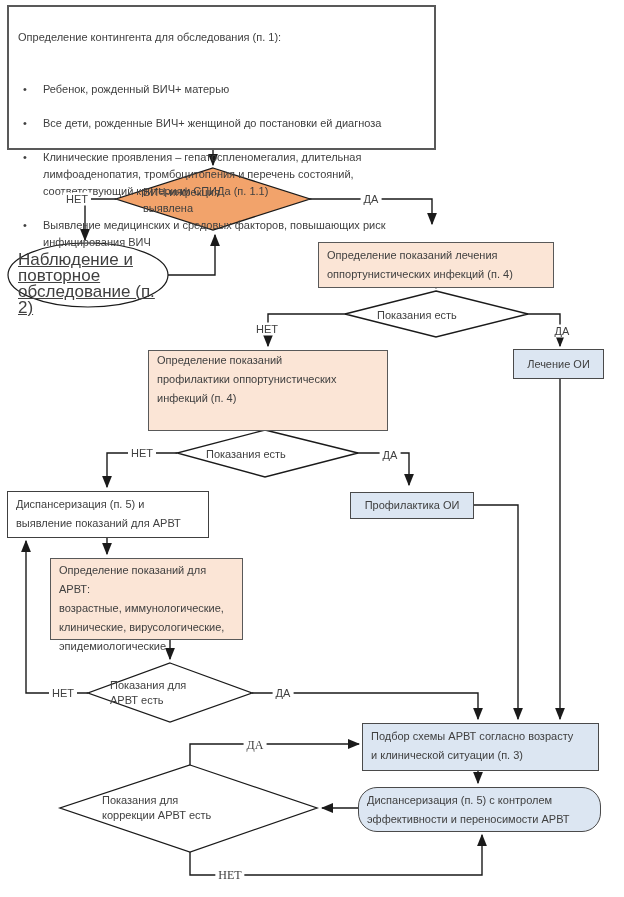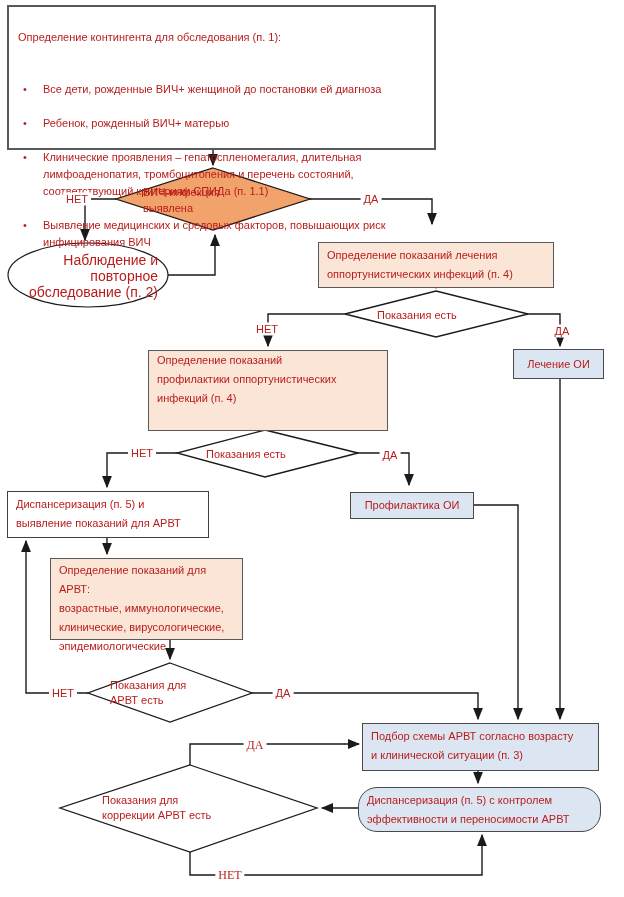--- a/index.html
+++ b/index.html
@@ -1,33 +1,33 @@
 <!DOCTYPE html>
 <html style="--decision-fill: #F2A36B; --process-peach: #FBE5D6; --process-blue: #DCE6F2; --border-dark: #595959; --line: #1a1a1a;"><head>
 <meta charset="utf-8">
 <style>
   html,body{margin:0;padding:0;background:#fff;}
   #canvas{position:relative;width:624px;height:897px;background:#fff;overflow:hidden;
-          font-family:"Liberation Sans",sans-serif;color:#b91c1c;}
+          font-family:"Liberation Sans",sans-serif;color:#404040;}
   #wires{position:absolute;left:0;top:0;z-index:0;}
   .rect{position:absolute;box-sizing:border-box;z-index:2;background:#fff;
         border:1.4px solid #404040;font-size:11px;line-height:19px;
         padding:3px 8px;white-space:pre-line;}
   .topbox{border:2px solid var(--border-dark);font-size:11px;line-height:17px;padding:5px 9px;}
   .topbox .title{white-space:normal;}
   .topbox ul{margin:1px 0 0 0;padding:0;list-style:none;}
   .topbox li{position:relative;padding-left:25px;white-space:normal;}
   .topbox li:before{content:"\2022";position:absolute;left:5px;}
   .peach{background:var(--process-peach);border:1.6px solid var(--border-dark);}
   .blue{background:var(--process-blue);border:1.5px solid #4a4a4a;}
   .cent{display:flex;align-items:center;justify-content:center;text-align:center;padding:0;}
   .dtext{position:absolute;z-index:2;text-align:left;font-size:11px;line-height:15px;
          white-space:pre-line;}
-  .etext{position:absolute;z-index:2;text-align:right;font-size:14px;line-height:16px;
-         white-space:pre-line;}
+  .etext{position:absolute;z-index:2;text-align:left;font-size:17px;line-height:16px;
+         white-space:pre-line;text-decoration:underline;}
   .lbl{position:absolute;z-index:3;background:#fff;padding:0 3px;font-size:11px;line-height:13px;
        transform:translate(-50%,-50%);white-space:nowrap;}
   .lbl.serif{font-family:"Liberation Serif",serif;font-size:12px;}
   polyline,line{stroke:var(--line);stroke-width:1.4;fill:none;}
   .diamond{stroke:var(--line);stroke-width:1.3;fill:#fff;}
   .diamond.orange{fill:var(--decision-fill);}
   .oval{stroke:var(--line);stroke-width:1.2;fill:#fff;}
 </style>
 </head>
 <body>
@@ -65,22 +65,22 @@
     <polygon class="diamond orange" points="213,168 310,199 213,230 116,199"></polygon>
     <polygon class="diamond" points="436,291 528,314 436,337 345,314"></polygon>
     <polygon class="diamond" points="265,430 358,453 265,477 177,453"></polygon>
     <polygon class="diamond" points="170,663 252,693 170,722 88,693"></polygon>
     <polygon class="diamond" points="190,765 317,808 190,852 60,808"></polygon>
   </svg>
 
   <div class="rect topbox" style="left:7px;top:5px;width:429px;height:145px;">
     <div class="title">Определение контингента для обследования (п. 1):</div>
     <ul>
+      <li>Ребенок, рожденный ВИЧ+ матерью</li>
       <li>Все дети, рожденные ВИЧ+ женщиной до постановки ей диагноза</li>
-      <li>Ребенок, рожденный ВИЧ+ матерью</li>
       <li>Клинические проявления – гепатоспленомегалия, длительная лимфоаденопатия, тромбоцитопения и перечень состояний, соответствующий критериям СПИДа (п. 1.1)</li>
       <li>Выявление медицинских и средовых факторов, повышающих риск инфицирования ВИЧ</li>
     </ul>
   </div>
 
   <div class="rect peach" style="left:318px;top:242px;width:236px;height:46px;">Определение показаний лечения
 оппортунистических инфекций (п. 4)</div>
   <div class="rect blue cent" style="left:513px;top:349px;width:91px;height:30px;">Лечение ОИ</div>
   <div class="rect peach" style="left:148px;top:350px;width:240px;height:81px;padding-top:0;">Определение показаний
 профилактики оппортунистических

